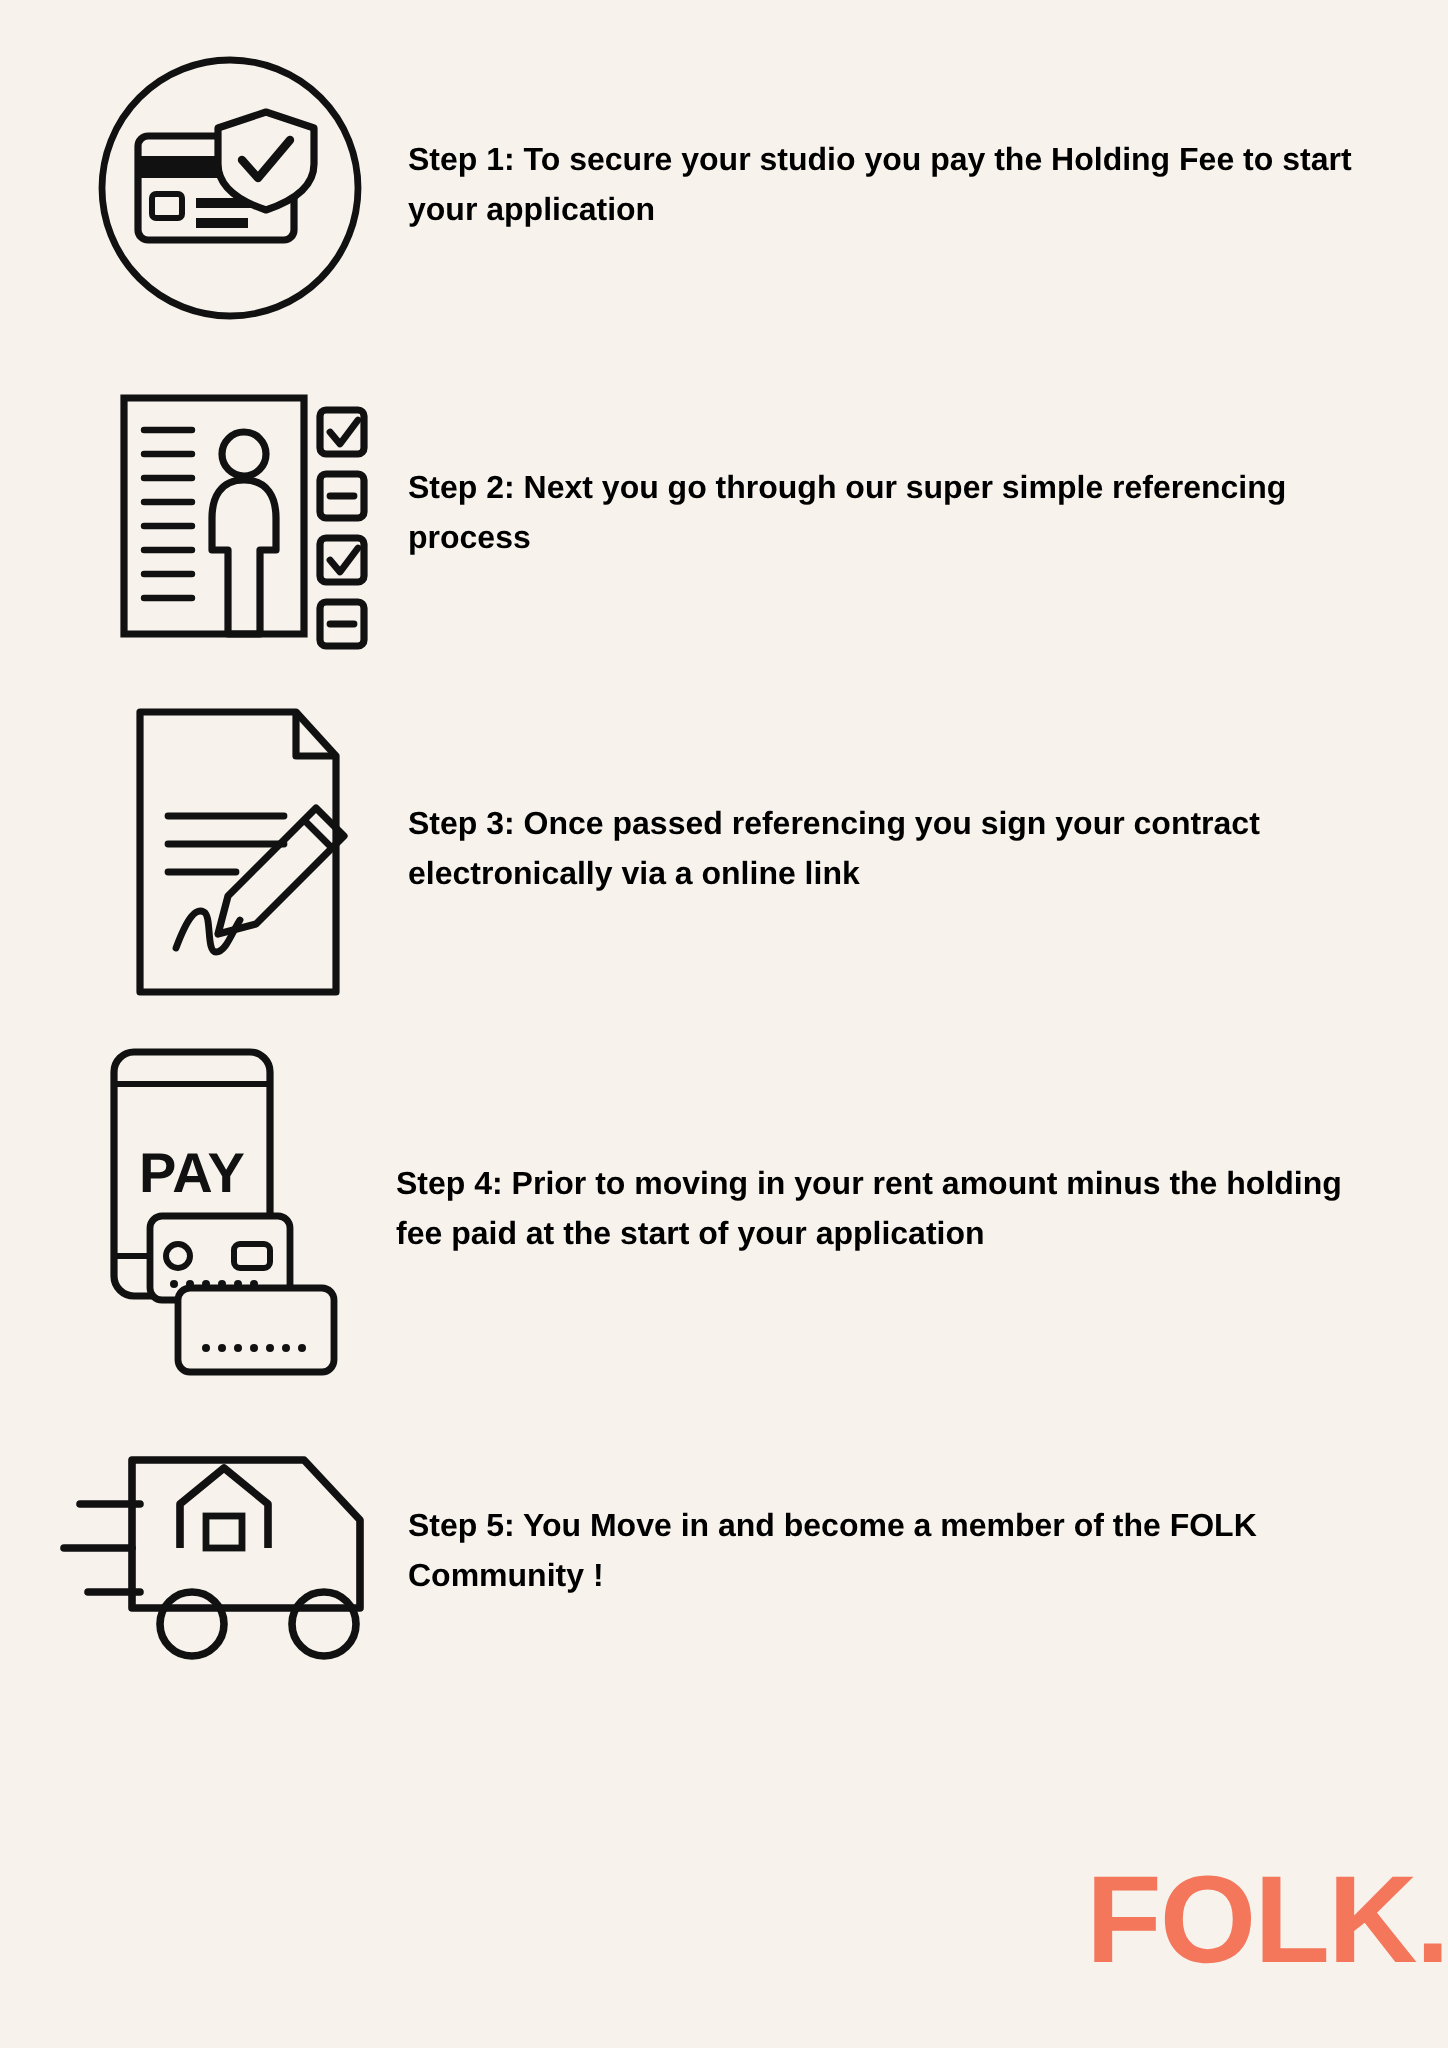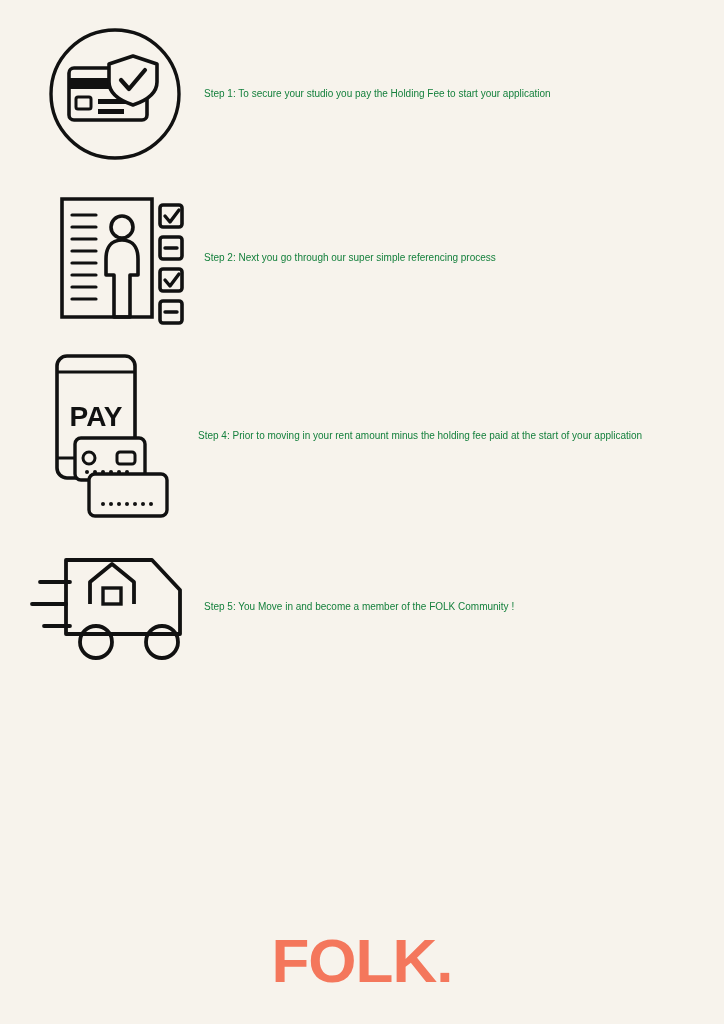--- a/index.html
+++ b/index.html
@@ -41,39 +41,39 @@
     box-sizing: border-box;
   }
   .step-icon {
     width: 178px;
     min-width: 178px;
     display: flex;
     align-items: center;
     justify-content: center;
   }
   .step-text {
-    font-size: 10px;
-    font-weight: normal;
+    font-size: 16px;
+    font-weight: bold;
     line-height: 1.55;
-    color: #15803d;
+    color: #000000;
     padding-right: 8px;
     max-width: 486px;
   }
   .r1 { height: 160px; }
   .r2 { height: 167px; }
   .r3 { height: 170px; }
   .r4 { height: 190px; padding-left: 20px; }
   .r5 { height: 152px; }
 
   .logo {
     position: absolute;
     left: 0;
     right: 0;
     bottom: 46px;
-    text-align: center;
+    text-align: right;
     color: #f4775c;
     font-size: 62px;
     font-weight: bold;
     letter-spacing: -1px;
     line-height: 1;
   }
   svg { display: block; }
 </style>
 </head>
 <body>
@@ -121,20 +121,37 @@
           <line x1="125" y1="65" x2="137" y2="65" stroke="#111" stroke-width="3.4" stroke-linecap="round"></line>
           <rect x="120" y="86" width="22" height="22" rx="3" fill="none" stroke="#111" stroke-width="3.6"></rect>
           <path d="M125 97 l5 6 9 -12" fill="none" stroke="#111" stroke-width="3.4" stroke-linecap="round" stroke-linejoin="round"></path>
           <rect x="120" y="118" width="22" height="22" rx="3" fill="none" stroke="#111" stroke-width="3.6"></rect>
           <line x1="125" y1="129" x2="137" y2="129" stroke="#111" stroke-width="3.4" stroke-linecap="round"></line>
         </svg>
       </div>
       <div class="step-text">Step 2: Next you go through our super simple referencing process</div>
     </div>
 
+    <div class="step-row r3">
+      <div class="step-icon">
+        <svg width="150" height="160" viewBox="0 0 150 160">
+          <path d="M30 10 H108 L128 32 V150 H30 Z" fill="none" stroke="#111" stroke-width="3.6" stroke-linejoin="round"></path>
+          <path d="M108 10 V32 H128" fill="none" stroke="#111" stroke-width="3.6" stroke-linejoin="round"></path>
+          <g stroke="#111" stroke-width="3.4" stroke-linecap="round">
+            <line x1="44" y1="62" x2="102" y2="62"></line>
+            <line x1="44" y1="76" x2="102" y2="76"></line>
+            <line x1="44" y1="90" x2="78" y2="90"></line>
+          </g>
+          <path d="M48 128 c6 -16 10 -20 14 -18 c4 2 1 20 6 20 c5 0 8 -10 12 -16" fill="none" stroke="#111" stroke-width="3.4" stroke-linecap="round"></path>
+          <path d="M118 58 l14 14 -44 44 -19 5 5 -19 Z" fill="none" stroke="#111" stroke-width="3.6" stroke-linejoin="round"></path>
+          <line x1="112" y1="64" x2="126" y2="78" stroke="#111" stroke-width="3.4"></line>
+        </svg>
+      </div>
+      <div class="step-text">Step 3: Once passed referencing you sign your contract electronically via a online link</div>
+    </div>
 
     <div class="step-row r4">
       <div class="step-icon">
         <svg width="160" height="180" viewBox="0 0 160 180">
           <rect x="28" y="10" width="78" height="122" rx="10" fill="none" stroke="#111" stroke-width="3.6"></rect>
           <line x1="28" y1="26" x2="106" y2="26" stroke="#111" stroke-width="3"></line>
           <line x1="28" y1="112" x2="106" y2="112" stroke="#111" stroke-width="3"></line>
           <text x="67" y="80" font-family="'Liberation Sans', sans-serif" font-size="28" font-weight="bold" fill="#111" text-anchor="middle">PAY</text>
           <rect x="46" y="92" width="70" height="42" rx="6" fill="#f7f3ec" stroke="#111" stroke-width="3.4"></rect>
           <circle cx="60" cy="112" r="6" fill="none" stroke="#111" stroke-width="3"></circle>

